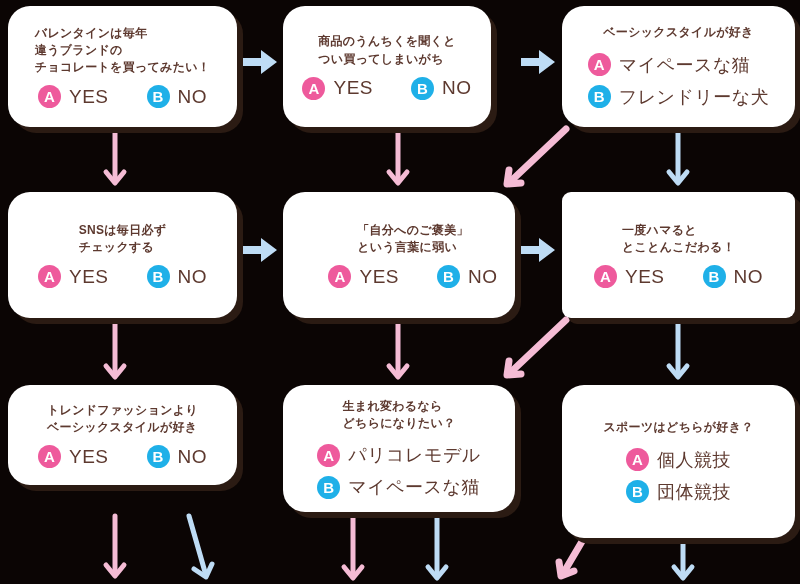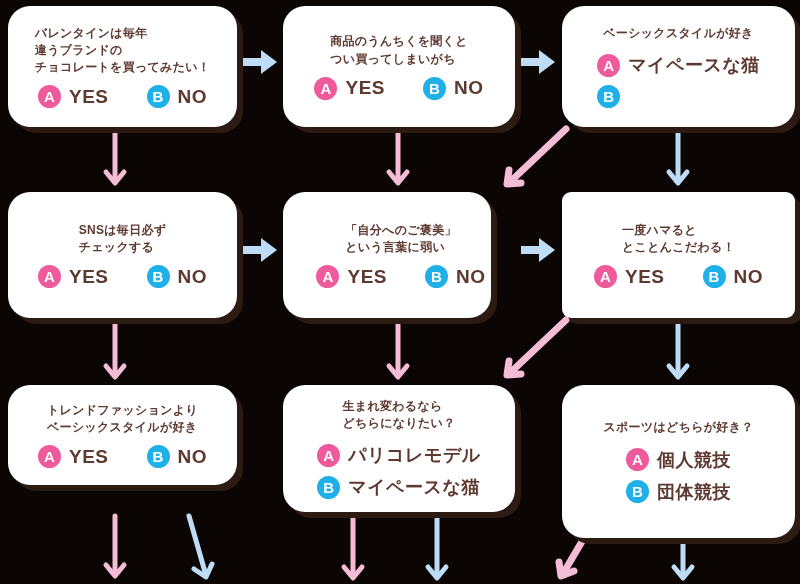--- a/index.html
+++ b/index.html
@@ -55,32 +55,32 @@
     color: #ffffff;
     font-weight: 700;
     font-size: 15px;
     display: flex; align-items: center; justify-content: center;
     flex: 0 0 auto;
   }
   .badge-a { background: var(--badge-a); }
   .badge-b { background: var(--badge-b); }
   .opt-label {
     color: var(--text);
-    font-weight: 700;
+    font-weight: 400;
     font-size: 19px;
     letter-spacing: 0.5px;
   }
   .opts.col .opt-label { font-size: 18px; }
 
   
   .b1 { left: 8px;   top: 6px;   width: 229px; height: 121px; }
-  .b2 { left: 283px; top: 6px;   width: 232px; height: 121px; }
+  .b2 { left: 283px; top: 6px;   width: 208px; height: 121px; }
   .b3 { left: 562px; top: 6px;   width: 233px; height: 121px; }
   .b4 { left: 8px;   top: 192px; width: 229px; height: 126px; }
-  .b5 { left: 283px; top: 192px; width: 208px; height: 126px; padding-left: 36px; }
+  .b5 { left: 283px; top: 192px; width: 232px; height: 126px; padding-left: 36px; }
   .b6 { left: 562px; top: 192px; width: 233px; height: 126px; border-radius: 9px; }
   .b7 { left: 8px;   top: 385px; width: 229px; height: 100px; }
   .b8 { left: 283px; top: 385px; width: 232px; height: 127px; }
   .b9 { left: 562px; top: 385px; width: 233px; height: 153px; }
 
   svg.arrows {
     position: absolute; left: 0; top: 0;
     width: 800px; height: 584px;
     z-index: 1;
     pointer-events: none;
@@ -204,20 +204,21 @@
 
   <div class="box b3">
     <div class="box-title">ベーシックスタイルが好き</div>
     <div class="opts col">
       <div class="opt">
         <span class="badge badge-a">A</span>
         <span class="opt-label">マイペースな猫</span>
       </div>
       <div class="opt">
         <span class="badge badge-b">B</span>
+        <span class="opt-label">フレンドリーな犬</span>
       </div>
     </div>
   </div>
 
   <div class="box b4">
     <div class="box-title">SNSは毎日必ず
 チェックする</div>
     <div class="opts row">
       <div class="opt">
         <span class="badge badge-a">A</span>

